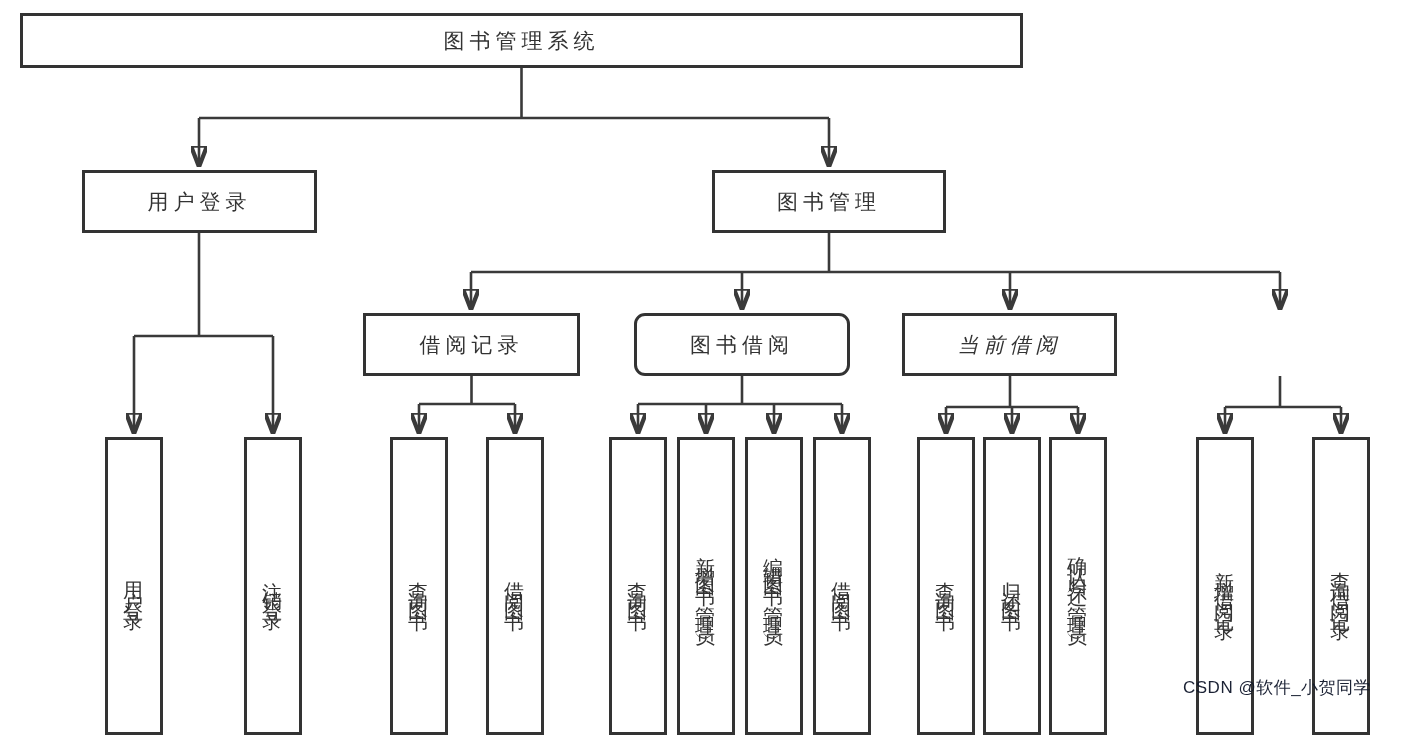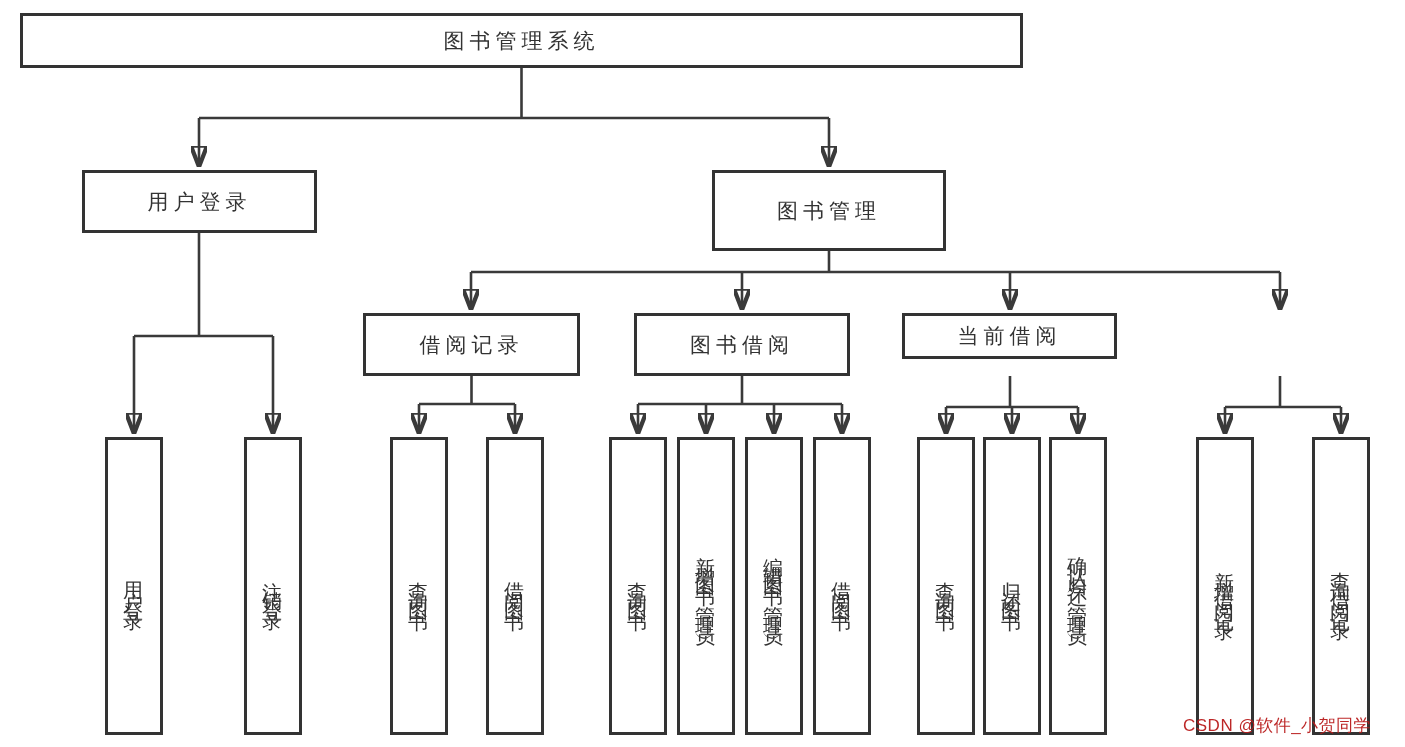--- a/index.html
+++ b/index.html
@@ -44,24 +44,24 @@
   .node.leaf {
     writing-mode: vertical-rl;
     text-orientation: mixed;
     font-size: 20px;
     letter-spacing: 10px;
     white-space: nowrap;
   }
   .watermark {
     position: absolute;
     left: 1183px;
-    top: 714px;
+    top: 676px;
     font-size: 17px;
     letter-spacing: 0.5px;
-    color: #b91c1c;
+    color: #0f172a;
     opacity: 0.95;
     z-index: 10;
     white-space: nowrap;
   }
 </style>
 </head>
 <body>
 
 <div class="stage">
 
@@ -101,25 +101,25 @@
       <path d="M1012,407 V433" marker-end="url(#arrow)"></path>
       <path d="M1078,407 V433" marker-end="url(#arrow)"></path>
       <path d="M1225,407 V433" marker-end="url(#arrow)"></path>
       <path d="M1341,407 V433" marker-end="url(#arrow)"></path>
     </g>
   </svg>
 
   <div class="node" style="left:20px; top:13px; width:1003px; height:55px;">图书管理系统</div>
 
   <div class="node" style="left:82px; top:170px; width:235px; height:63px;">用户登录</div>
-  <div class="node" style="left:712px; top:170px; width:234px; height:81px;">图书管理</div>
+  <div class="node" style="left:712px; top:170px; width:234px; height:63px;">图书管理</div>
 
   <div class="node" style="left:363px; top:313px; width:217px; height:63px;">借阅记录</div>
-  <div class="node" style="left:634px; top:313px; width:216px; height:63px;">图书借阅</div>
-  <div class="node" style="left:902px; top:313px; width:215px; height:46px;">当前借阅</div>
+  <div class="node" style="left:634px; top:313px; width:216px; height:63px;border-radius:11px;">图书借阅</div>
+  <div class="node" style="left:902px; top:313px; width:215px; height:63px;font-style:italic;">当前借阅</div>
 
   <div class="node leaf" style="left:105px; top:437px; width:58px; height:298px;">用户登录</div>
   <div class="node leaf" style="left:244px; top:437px; width:58px; height:298px;">注销登录</div>
 
   <div class="node leaf" style="left:390px; top:437px; width:58px; height:298px;">查询图书</div>
   <div class="node leaf" style="left:486px; top:437px; width:58px; height:298px;">借阅图书</div>
 
   <div class="node leaf" style="left:609px; top:437px; width:58px; height:298px;">查询图书</div>
   <div class="node leaf" style="left:677px; top:437px; width:58px; height:298px;">新增图书（管理员）</div>
   <div class="node leaf" style="left:745px; top:437px; width:58px; height:298px;">编辑图书（管理员）</div>

